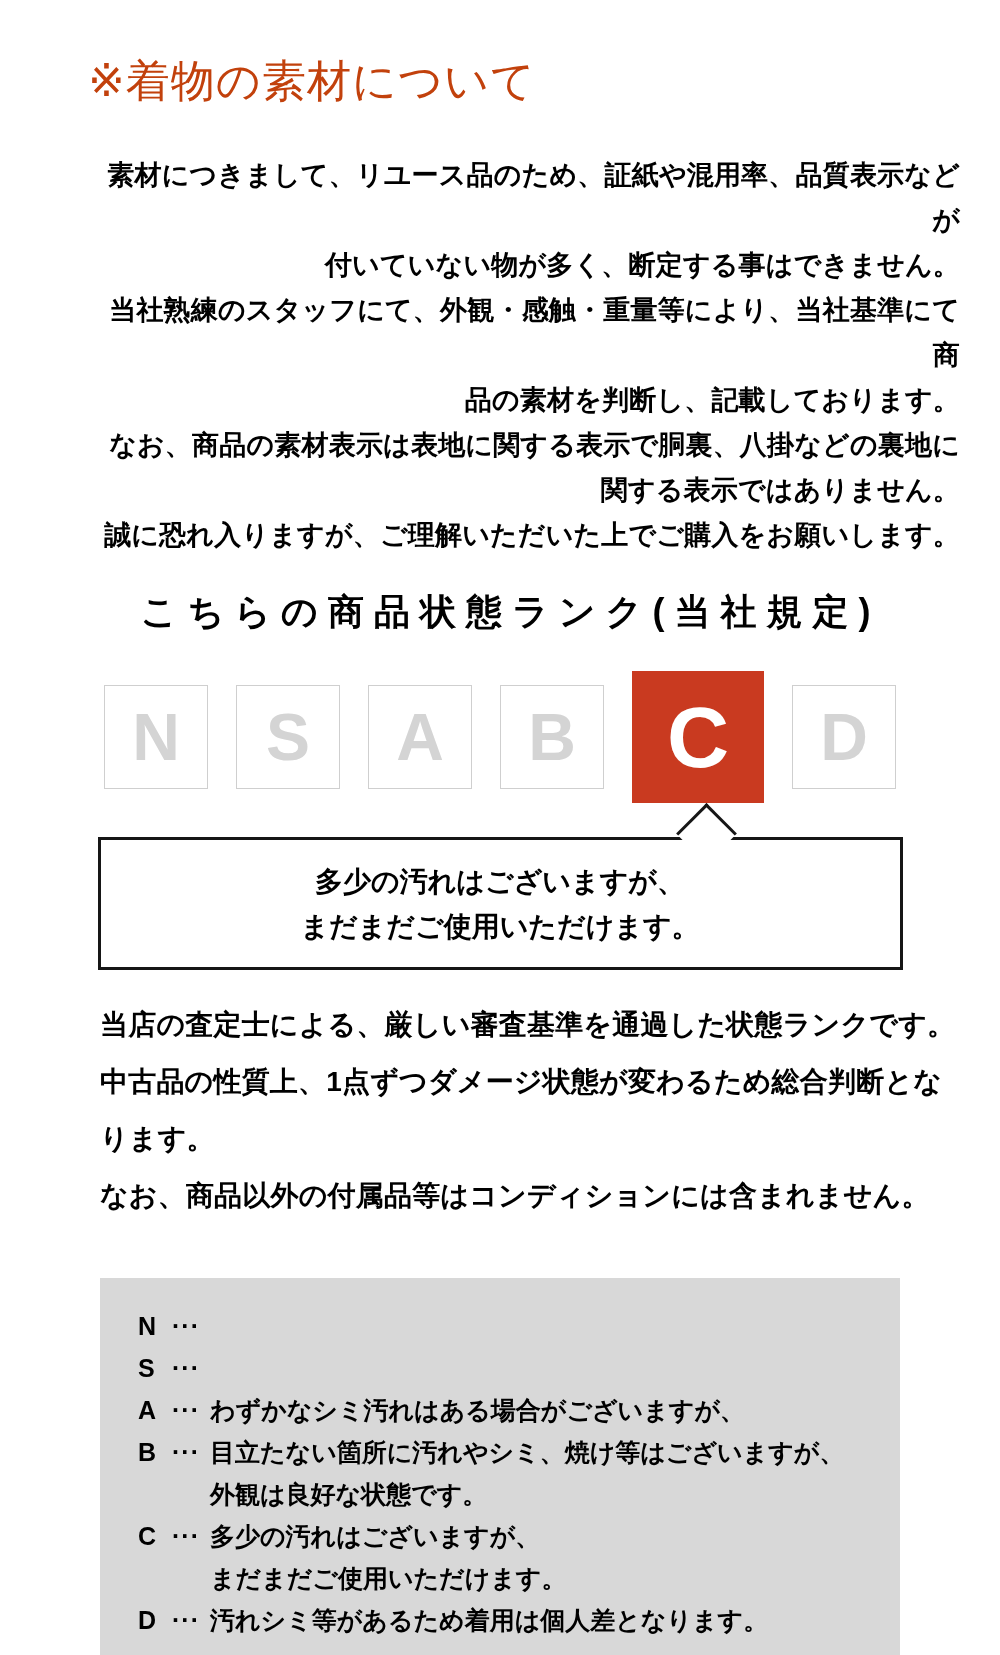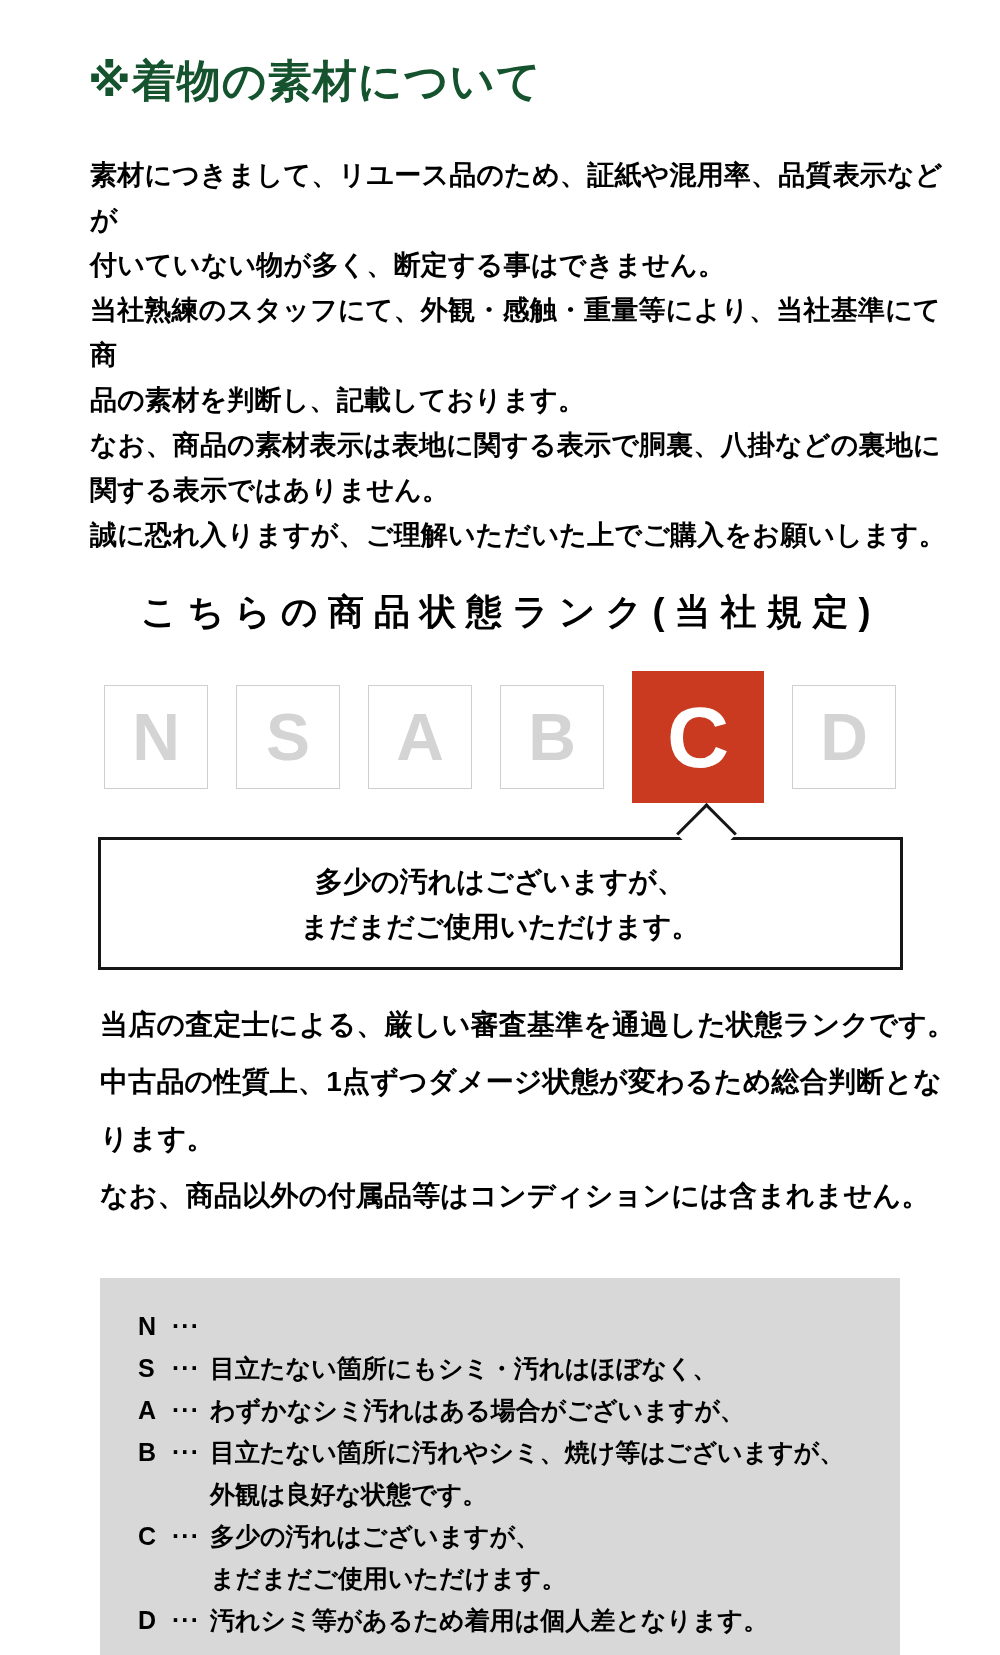--- a/index.html
+++ b/index.html
@@ -3,26 +3,26 @@
 <meta charset="utf-8">
 <style>
   html, body { margin:0; padding:0; }
   body {
     width:1000px; height:1655px; background:#ffffff; color:#000;
     font-family:"Liberation Sans","DejaVu Sans",sans-serif;
     overflow:hidden; position:relative;
   }
   .title {
     margin:52px 0 0 88px;
-    font-size:44px; font-weight:700; letter-spacing:1px; color:#14532d;
+    font-size:44px; font-weight:400; letter-spacing:1px; color:#c2410c;
   }
   .intro {
     margin:42px 40px 0 90px;
     font-size:27px; font-weight:700; line-height:45px;
-    white-space:pre-line; letter-spacing:0.2px;
+    white-space:pre-line; letter-spacing:0.2px;text-align:right;
   }
   .rank-heading {
     margin-top:30px; text-align:center;
     font-size:36px; font-weight:600; letter-spacing:10px;padding-left:21px;
   }
   .rank-scale {
     margin-top:34px; height:132px;
     display:flex; justify-content:center; align-items:center; gap:28px;
   }
   .rank-box {
@@ -119,21 +119,20 @@
         <span>N</span>
         <span class="legend-dots">···</span>
       </span>
   </div>
 
   <div class="legend-row">
     <span class="legend-prefix">
         <span>S</span>
         <span class="legend-dots">···</span>
       </span>
-    <span>目立たない箇所にもシミ・汚れはほぼなく、</span>
   </div>
 
   <div class="legend-row">
     <span class="legend-prefix">
         <span>A</span>
         <span class="legend-dots">···</span>
       </span>
     <span>わずかなシミ汚れはある場合がございますが、</span>
   </div>
 

